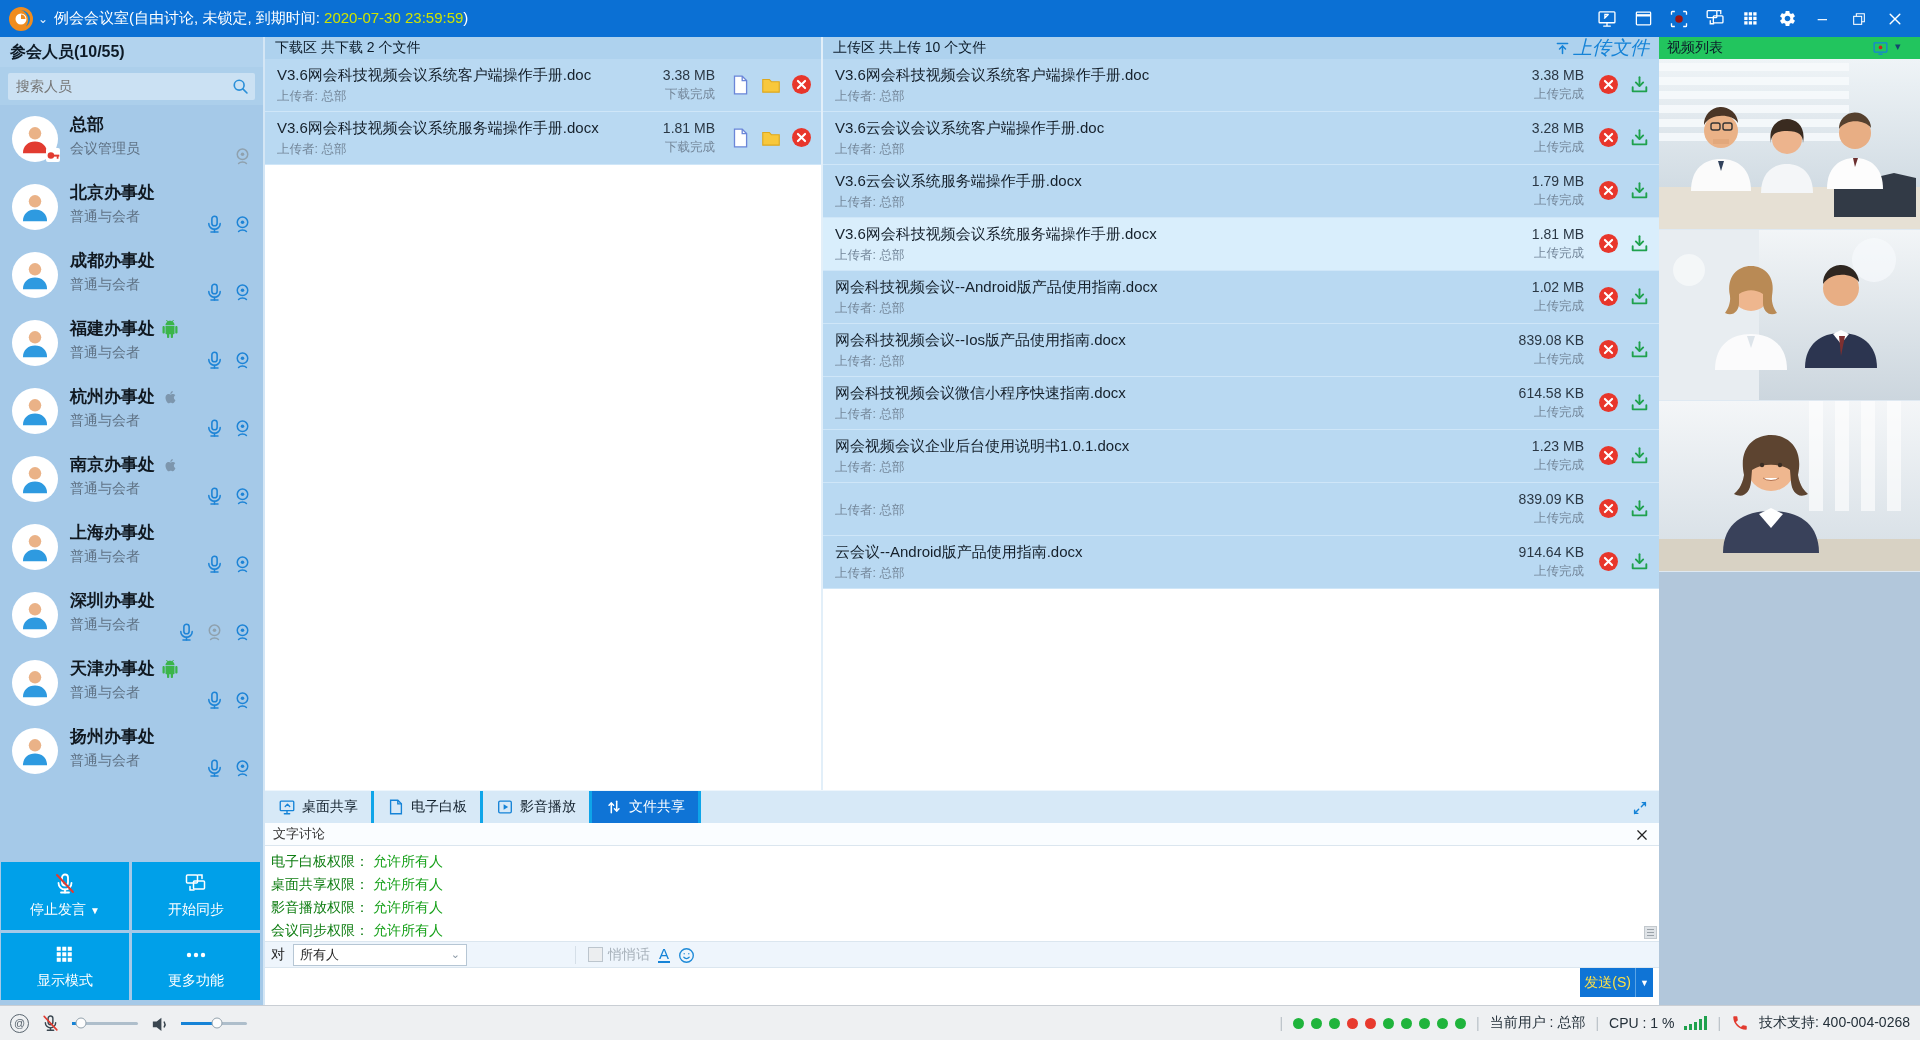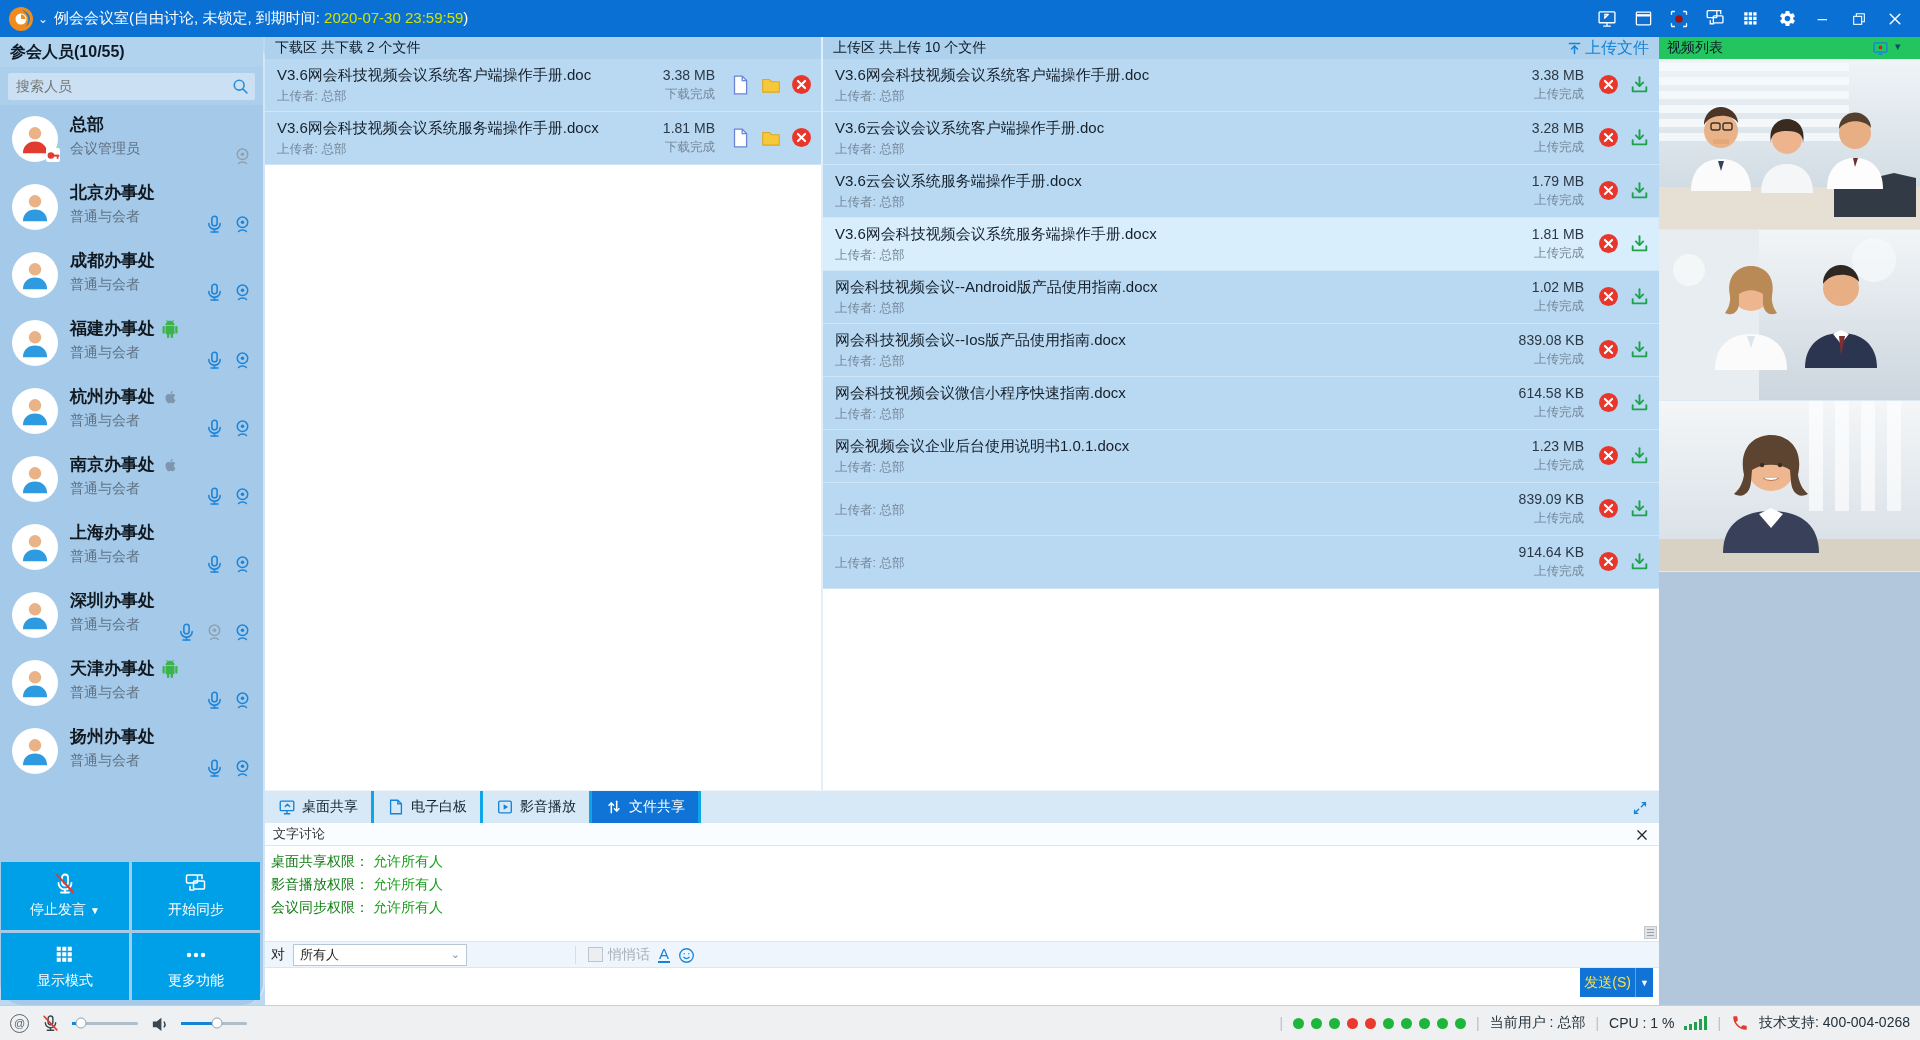--- a/index.html
+++ b/index.html
@@ -11,21 +11,21 @@
   .titlebar{position:absolute;left:0;top:0;right:0;height:37px;background:#0b70d4;
             display:flex;align-items:center;color:#fff;}
   .logo{width:26px;height:26px;margin:0 4px 0 8px;}
   .tb-caret{color:#e8f2fb;font-size:12px;margin-right:6px;}
   .tb-title{font-size:15px;}
   .tb-expire{color:#cfe400;}
   .tb-right{margin-left:auto;display:flex;align-items:center;gap:14px;padding-right:14px;}
   .tb-btn{width:22px;height:20px;display:flex;align-items:center;justify-content:center;color:#fff;cursor:pointer;}
 
   
-  .sidebar{position:absolute;left:0;top:37px;width:263px;bottom:35px;background:#a5c9e8;border-right:2px solid #d4e6f5;border-radius:22px;}
+  .sidebar{position:absolute;left:0;top:37px;width:263px;bottom:35px;background:#a5c9e8;border-right:2px solid #d4e6f5;}
   .sb-header{height:30px;line-height:30px;background:#b2d3ee;font-weight:bold;font-size:16px;color:#0d1a26;padding-left:10px;}
   .sb-search{height:38px;background:#accfeb;display:flex;align-items:center;padding:0 8px;}
   .sb-search input{flex:1;height:27px;border:none;outline:none;background:#cbe1f3;color:#333;
                    font-size:14px;padding:0 8px;border-radius:2px 0 0 2px;}
   .sb-search .mag{width:30px;height:27px;background:#cbe1f3;display:flex;align-items:center;justify-content:center;
                   color:#2a8fd8;border-radius:0 2px 2px 0;cursor:pointer;}
   .plist{position:absolute;top:68px;left:0;right:0;bottom:142px;overflow:hidden;}
   .p-row{position:relative;height:68px;padding:8px 8px 0 12px;box-sizing:border-box;cursor:pointer;}
   .avatar{position:absolute;left:12px;top:11px;width:46px;height:46px;border-radius:50%;background:#fff;
           display:flex;align-items:center;justify-content:center;}
@@ -52,21 +52,21 @@
   .btn-caret{font-size:10px;margin-left:4px;}
 
   
   .center{position:absolute;left:265px;top:37px;width:1394px;bottom:35px;display:flex;flex-direction:column;}
   .file-panels{height:753px;display:flex;}
   .panel{display:flex;flex-direction:column;background:#ffffff;}
   .panel.download{width:556px;border-right:2px solid #e2eff9;}
   .panel.upload{flex:1;}
   .panel-header{height:22px;background:#aed2ee;font-size:14px;color:#0c1b29;display:flex;align-items:center;
                 padding:0 10px;flex:none;}
-  .uplink{margin-left:auto;color:#1583d7;font-size:16px;display:flex;align-items:center;gap:2px;cursor:pointer;}
+  .uplink{margin-left:auto;color:#1583d7;font-size:19px;display:flex;align-items:center;gap:2px;cursor:pointer;font-style:italic;}
   .file-row{height:53px;background:#b9d9f2;border-bottom:1px solid #cfe6f8;display:flex;align-items:center;
             padding:0 8px 0 12px;box-sizing:border-box;cursor:pointer;}
   .file-row.highlight{background:#d9eefc;}
   .file-main{flex:1;min-width:0;}
   .file-name{font-size:15px;color:#15202b;white-space:nowrap;overflow:hidden;}
   .file-uploader{font-size:12.5px;color:#74879a;margin-top:3px;}
   .file-meta{text-align:right;margin-right:14px;}
   .file-size{font-size:14px;color:#2a3744;}
   .file-status{font-size:12.5px;color:#74879a;margin-top:3px;}
   .file-actions{display:flex;gap:9px;align-items:center;}
@@ -937,20 +937,21 @@
               <span class="fa-icon">
                 <svg class="ic" width="21" height="21" viewBox="0 0 20 20">
                   <use href="#i-dl"></use>
                 </svg>
               </span>
             </div>
           </div>
 
           <div class="file-row">
             <div class="file-main">
+              <div class="file-name">云会议--Android版产品使用指南.docx</div>
               <div class="file-uploader">上传者: 总部</div>
             </div>
             <div class="file-meta">
               <div class="file-size">914.64 KB</div>
               <div class="file-status">上传完成</div>
             </div>
             <div class="file-actions">
               <span class="fa-icon">
                 <svg class="ic" width="21" height="21" viewBox="0 0 20 20">
                   <use href="#i-del"></use>
@@ -1007,20 +1008,24 @@
 
     <div class="chat">
       <div class="chat-header">
         <span>文字讨论</span>
         <span class="chat-close"><svg class="ic" width="14" height="14" viewBox="0 0 20 20">
               <use href="#i-x"></use>
             </svg></span>
       </div>
       <div class="chat-msgs">
 
+          <div class="msg">
+            <span class="mlabel">电子白板权限：</span>
+            <span class="mvalue">允许所有人</span>
+          </div>
 
           <div class="msg">
             <span class="mlabel">桌面共享权限：</span>
             <span class="mvalue">允许所有人</span>
           </div>
 
           <div class="msg">
             <span class="mlabel">影音播放权限：</span>
             <span class="mvalue">允许所有人</span>
           </div>

